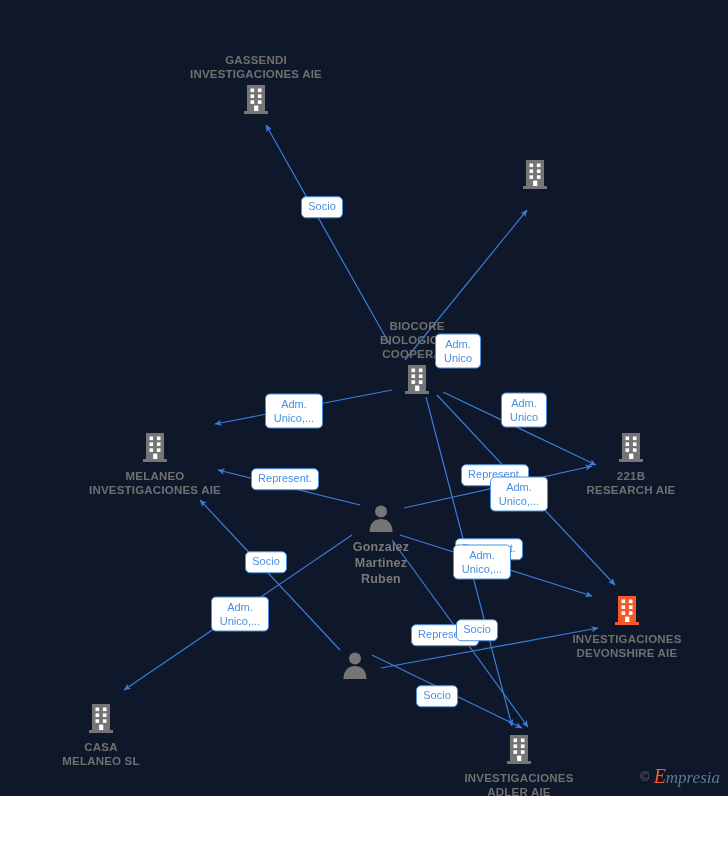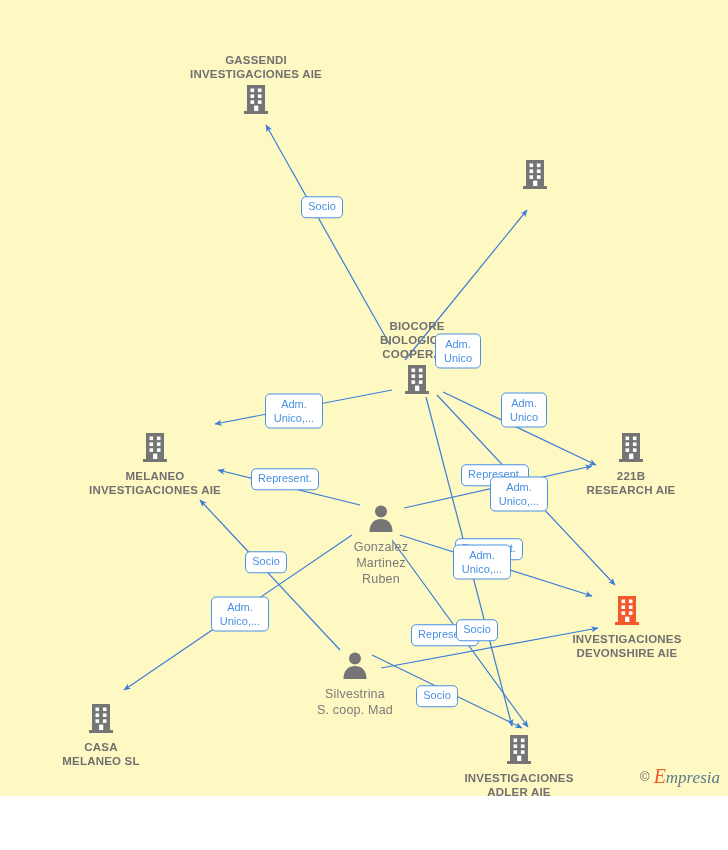--- a/index.html
+++ b/index.html
@@ -10,21 +10,21 @@
   body {
     font-family: "Liberation Sans", sans-serif;
     width: 728px;
     height: 850px;
     overflow: hidden;
   }
   #graph {
     position: relative;
     width: 728px;
     height: 796px;
-    background: #fef9c3;
+    background: #0f172a;
   }
   #edges {
     position: absolute;
     left: 0; top: 0;
     width: 728px;
     height: 850px;
   }
   .node {
     position: absolute;
     text-align: center;
@@ -38,21 +38,21 @@
   .node .label {
     display: block;
     font-size: 11.5px;
     line-height: 14px;
     color: #707070;
     letter-spacing: .2px;
     white-space: pre-line;
     font-weight: bold;
   }
   .node.person .label {
-    font-weight: normal;
+    font-weight: bold;
     font-size: 12.5px;
     line-height: 16px;
     color: #7a7a7a;
   }
   .node.label-above .label { margin-bottom: 2px; }
   .node.label-below .label { margin-top: 2px; }
 
   .badge {
     position: absolute;
     transform: translate(-50%, -50%);
@@ -243,22 +243,20 @@
           </svg></span>
         <span class="label">Gonzalez
 Martinez
 Ruben</span>
       </div>
       <div class="node person label-below" style="left: 355px; top: 650px;">
         <span class="icon"><svg width="30" height="30" viewBox="0 0 30 30">
             <circle cx="15" cy="8.5" r="6" fill="#757575"></circle>
             <path d="M3.5 29 C3.5 19.5 9 16 15 16 C21 16 26.5 19.5 26.5 29 Z" fill="#757575"></path>
           </svg></span>
-        <span class="label">Silvestrina
-S. coop. Mad</span>
       </div>
     </div>
   <div id="badges-layer">
       <div class="badge" style="left: 322px; top: 207px; width: 42px;">Socio</div>
       <div class="badge" style="left: 458px; top: 351px; width: 46px;">Adm.
 Unico</div>
       <div class="badge" style="left: 294px; top: 411px; width: 58px;">Adm.
 Unico,...</div>
       <div class="badge" style="left: 524px; top: 410px; width: 46px;">Adm.
 Unico</div>

